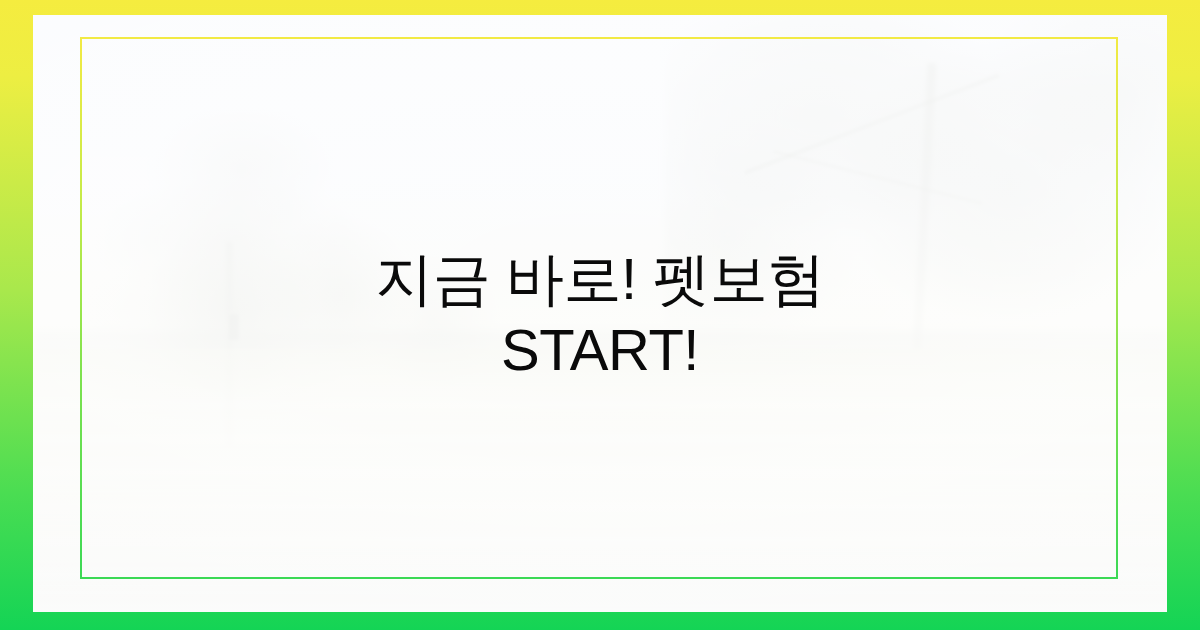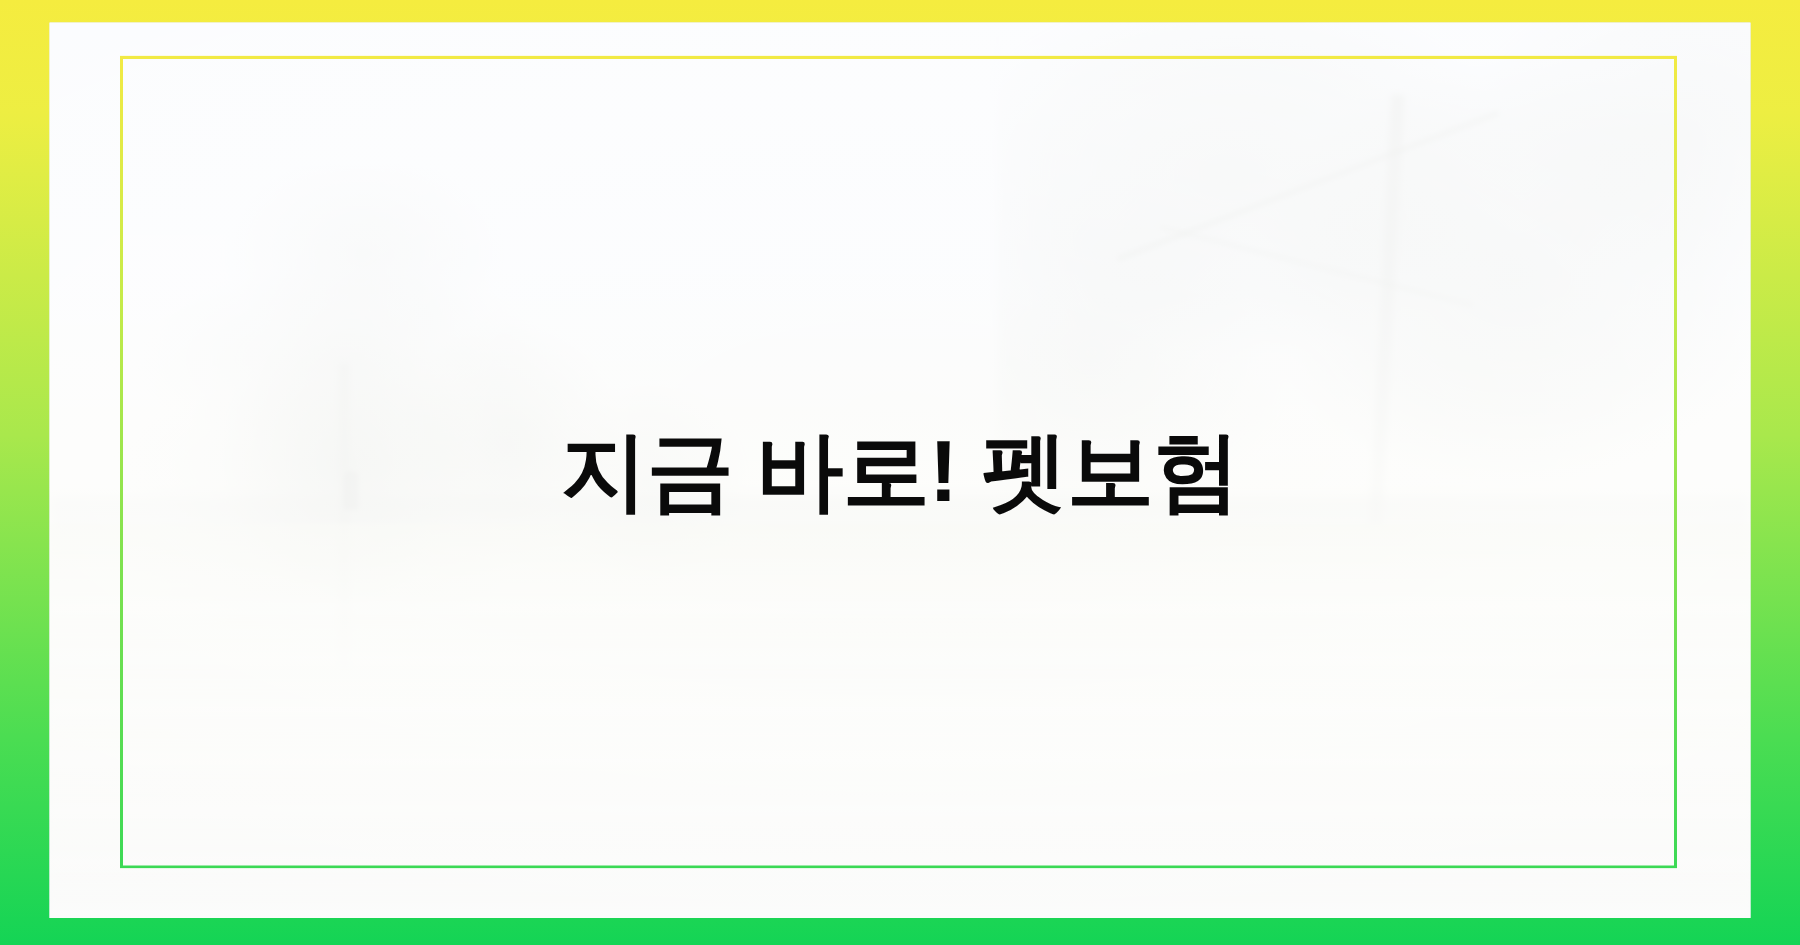--- a/index.html
+++ b/index.html
@@ -228,21 +228,21 @@
     display: flex;
     flex-direction: column;
     align-items: center;
     justify-content: center;
     text-align: center;
     padding: 0 96px;
     box-sizing: border-box;
   }
   .headline-line {
     font-size: 58px;
-    font-weight: 700;
+    font-weight: 400;
     line-height: 1.22;
     letter-spacing: -0.5px;
     color: #0a0a0a;
     white-space: nowrap;
     text-shadow: 0 0 2px rgba(255,255,255,0.55);
   }
 </style>
 </head>
 <body>
 
@@ -267,15 +267,16 @@
       <div class="figure"></div>
 
       <div class="veil"></div>
     </div>
   </div>
 
   <div class="inner-rule"></div>
 
   <div class="headline">
     <div class="headline-line">지금 바로! 펫보험</div>
+    <div class="headline-line">START!</div>
   </div>
 
 </div>
 
 </body></html>

